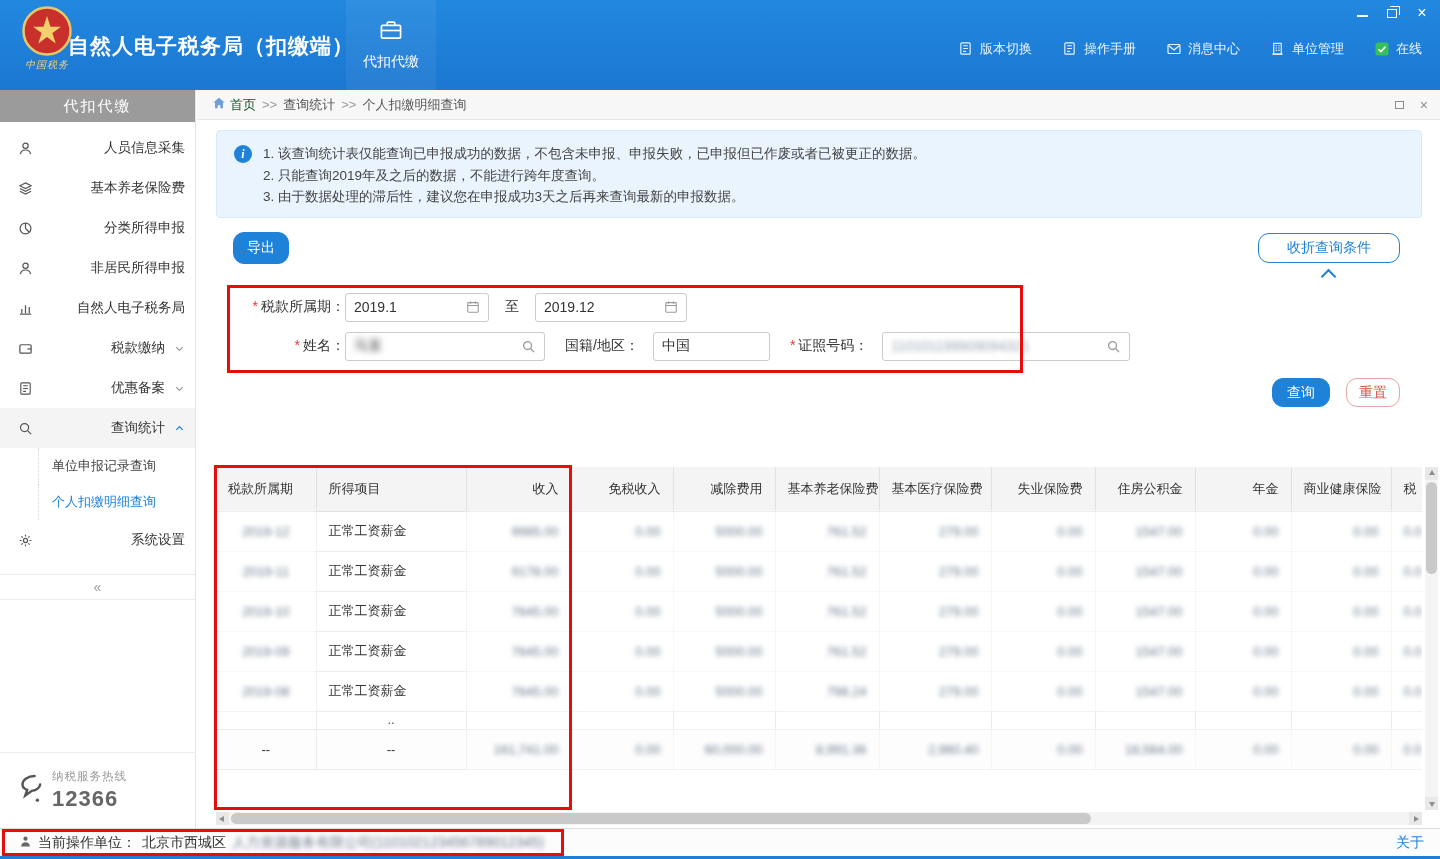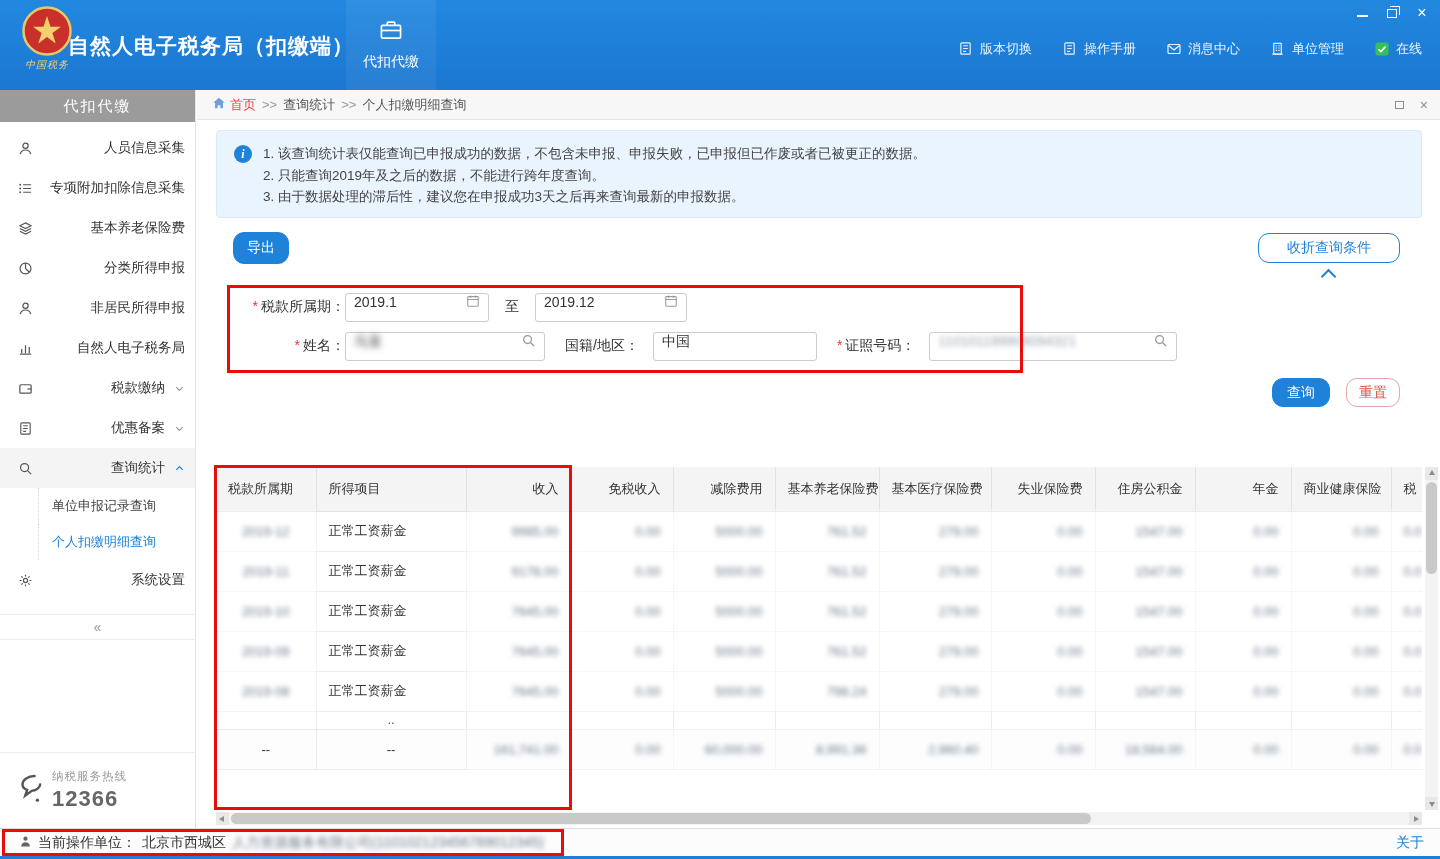--- a/index.html
+++ b/index.html
@@ -52,21 +52,21 @@
              padding:16px 0 0 16px; display:flex; align-items:center; gap:10px; }
   .hotline-text { display:flex; flex-direction:column; gap:2px; }
   .hotline-label { font-size:11.5px; color:#999; letter-spacing:1px; }
   .hotline-number { font-size:22px; font-weight:bold; color:#666; letter-spacing:1px; }
 
   
   .main { position:absolute; left:197px; top:90px; width:1243px; height:738px; background:#fff; }
   .breadcrumb-bar { position:absolute; left:0; top:0; width:1243px; height:30px; background:#f7f7f7;
                     border-bottom:1px solid #e6e6e6; display:flex; align-items:center; padding:0 12px 0 15px;
                     font-size:13px; color:#666; gap:6px; }
-  .bc-home-link { color:#ef4444; cursor:pointer; display:flex; align-items:center; gap:4px; }
+  .bc-home-link { color:#14532d; cursor:pointer; display:flex; align-items:center; gap:4px; }
   .bc-sep { color:#999; }
   .bc-current { color:#555; }
   .bc-spacer { flex:1; }
   .bc-restore { width:9px; height:8px; border:1.2px solid #8d8d8d; cursor:pointer; }
   .bc-close { color:#8d8d8d; font-size:14px; cursor:pointer; margin-left:10px; }
 
   .notice-box { position:absolute; left:19px; top:40px; width:1206px; height:88px; background:#e9f4fe;
                 border:1px solid #d8ebfb; border-radius:4px; padding:12px 16px 12px 46px; }
   .notice-icon { position:absolute; left:17px; top:14px; width:18px; height:18px; border-radius:50%;
                  background:#1e82d8; color:#fff; font-size:12px; font-weight:bold; font-family:"Liberation Serif",serif;
@@ -82,27 +82,27 @@
   .collapse-caret { position:absolute; left:1126px; top:181px; width:11px; height:11px;
                     border-left:2px solid #1e82d8; border-top:2px solid #1e82d8; transform:rotate(45deg);
                     background:#fff; }
 
   .form-row { position:absolute; display:flex; align-items:center; height:30px; font-size:14px; color:#333; }
   .form-row-1 { left:36px; top:202px; }
   .form-row-2 { left:36px; top:241px; }
   .f-label { text-align:right; white-space:nowrap; }
   .f-label .req { color:#e33; margin-right:3px; }
   .w-label { width:112px; }
-  .input-box { display:flex; align-items:flex-start; height:29px; border:1px solid #ccc; border-radius:3px;
+  .input-box { display:flex; align-items:center; height:29px; border:1px solid #ccc; border-radius:3px;
                background:#fff; padding:0 8px; font-size:14px; color:#333; gap:5px; }
   .input-box .value { flex:1; white-space:nowrap; overflow:hidden; }
   .ib-period { width:144px; }
   .ib-period2 { width:152px; }
   .ib-name { width:200px; }
-  .ib-nation { width:164px; }
+  .ib-nation { width:117px; }
   .ib-id { width:248px; }
   .to-label { margin:0 16px; }
   .ml20 { margin-left:20px; }
   .ml14 { margin-left:14px; }
   .icon-right { display:inline-flex; flex:0 0 auto; cursor:pointer; }
 
   .query-btn { position:absolute; left:1075px; top:288px; width:58px; height:29px; }
   .reset-btn { position:absolute; left:1149px; top:288px; width:54px; height:29px;
                background:#fff; color:#d9534f; border:1px solid #e0a8a6; }
 
@@ -248,30 +248,20 @@
     <div class="sidebar-title">代扣代缴</div>
     <div class="menu">
         <div class="menu-item ">
     <span class="mi-icon">
             <svg viewBox="0 0 16 16" width="15" height="15" fill="none" stroke="currentColor" stroke-width="1.3">
               <circle cx="8" cy="5" r="2.8"></circle>
               <path d="M2.5 14c.5-3 2.8-4.4 5.5-4.4S13 11 13.5 14"></path>
             </svg>
           </span>
     <span class="mi-label">人员信息采集</span>
-
-  </div>
-        <div class="menu-item ">
-    <span class="mi-icon">
-            <svg viewBox="0 0 16 16" width="15" height="15" fill="none" stroke="currentColor" stroke-width="1.3">
-              <path d="M5.5 4H14M5.5 8H14M5.5 12H14"></path>
-              <path d="M2.3 4h.01M2.3 8h.01M2.3 12h.01" stroke-linecap="round" stroke-width="2"></path>
-            </svg>
-          </span>
-    <span class="mi-label">专项附加扣除信息采集</span>
 
   </div>
         <div class="menu-item ">
     <span class="mi-icon">
             <svg viewBox="0 0 16 16" width="15" height="15" fill="none" stroke="currentColor" stroke-width="1.2">
               <path d="M8 2l6 3-6 3-6-3z"></path>
               <path d="M2 8l6 3 6-3"></path>
               <path d="M2 11l6 3 6-3"></path>
             </svg>
           </span>

